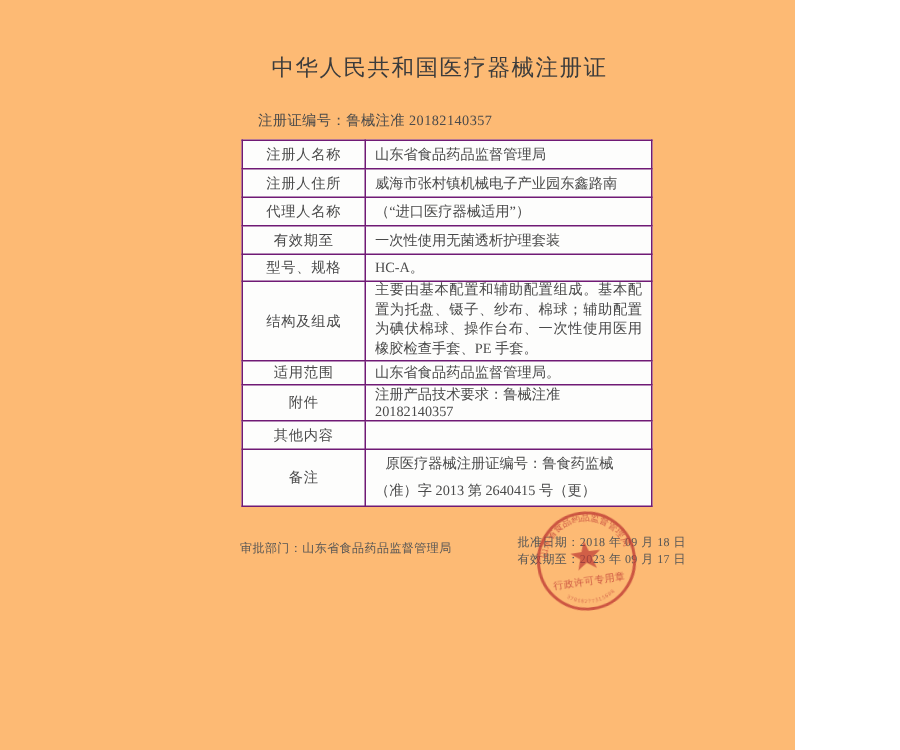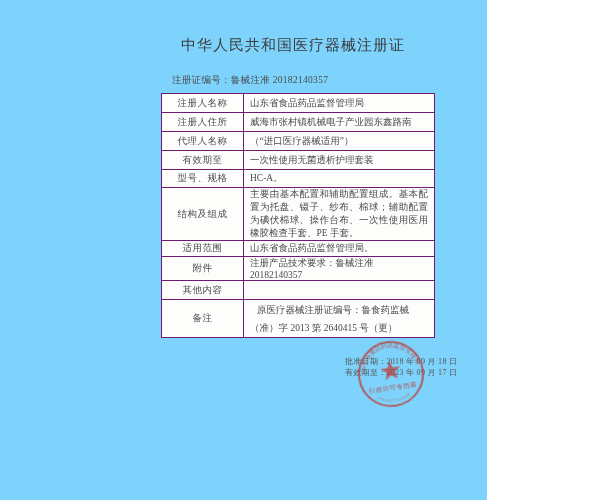--- a/index.html
+++ b/index.html
@@ -3,22 +3,22 @@
 <meta charset="utf-8">
 <style>
   html,body{margin:0;padding:0;}
   body{
     width:600px;height:500px;
     background:#ffffff;
     font-family:"Liberation Serif","DejaVu Serif",serif;
     overflow:hidden;
   }
   .page{
-    position:relative;width:487px;height:500px;
-    background:#7dd3fc;color:#474747;
+    position:relative;width:530px;height:500px;
+    background:#fdba74;color:#474747;
   }
   .title{
     position:absolute;top:36px;left:-7px;width:600px;
     text-align:center;font-size:15px;letter-spacing:1px;
     color:#3c3c3c;
   }
   .certno{
     position:absolute;left:172px;top:74px;
     font-size:9.5px;color:#4a4a4a;letter-spacing:.3px;
   }
@@ -105,20 +105,21 @@
         <td class="lbl">其他内容</td>
         <td></td>
       </tr>
       <tr class="h38">
         <td class="lbl">备注</td>
         <td class="val-note">原医疗器械注册证编号：鲁食药监械（准）字 2013 第 2640415 号（更）</td>
       </tr>
     </tbody>
   </table>
 
+  <div class="footer-dept"><span>审批部门：</span><span>山东省食品药品监督管理局</span></div>
 
   <div class="footer-dates">
     <div><span>批准日期：</span><span>2018 年 09 月 18 日</span></div>
     <div><span>有效期至：</span><span>2023 年 09 月 17 日</span></div>
   </div>
 
   <svg class="stamp" viewBox="0 0 70 70" aria-hidden="true">
     <circle class="ring" cx="35" cy="35" r="32" stroke-width="2"></circle>
     <defs>
       <path id="arcTop" d="M 8.6 29.4 A 27 27 0 0 1 61.4 29.4"></path>

